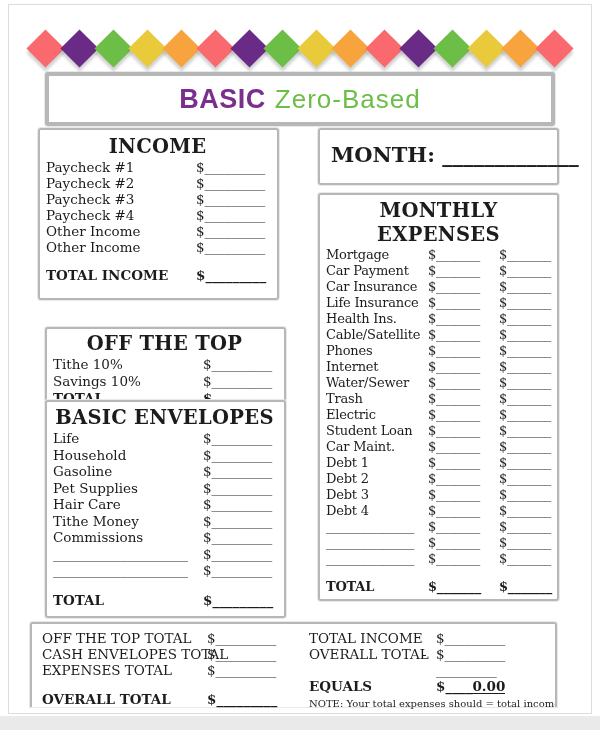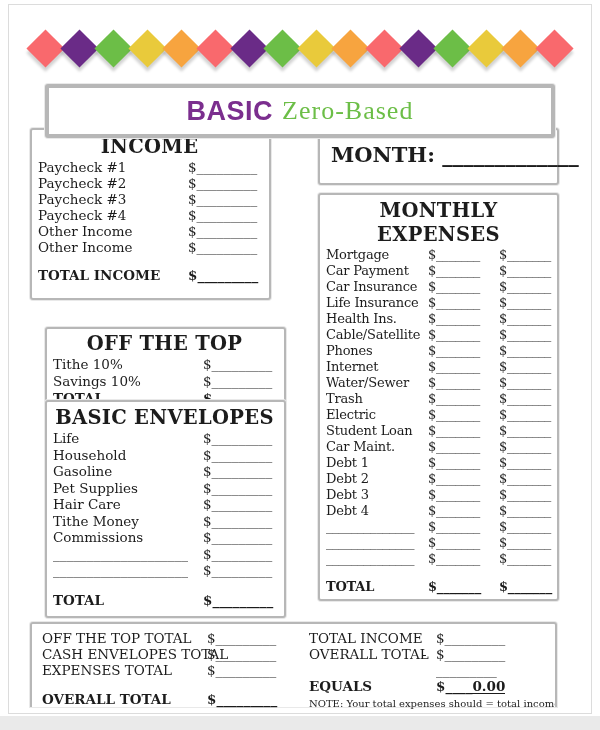--- a/index.html
+++ b/index.html
@@ -31,34 +31,34 @@
     box-shadow: 3px 3px 3px rgba(0,0,0,0.18);
   }
 
   .box {
     position: absolute; background: #fff;
     border: 2px solid #b7b7b7; border-radius: 3px;
     box-shadow: 0 0 0 1px #e9e9e9;
   }
 
   #title-box {
-    left: 45px; top: 84px; width: 510px; height: 54px;
+    left: 45px; top: 72px; width: 510px; height: 54px;
     border-width: 4px; z-index: 2;
     display: flex; align-items: center; justify-content: center; gap: 9px;
   }
   .t-bold {
     font-family: "Liberation Sans", sans-serif; font-weight: bold;
     font-size: 27px; color: #7b2e8e; letter-spacing: 0.5px;
   }
   .t-script {
-    font-family: Liberation Serif, serif; font-size: 26px;
+    font-family: Liberation Sans, sans-serif; font-size: 26px;
     color: #6cbe47; letter-spacing: 1px;
   }
 
-  #income-box   { left: 30px;  top: 128px; width: 241px; height: 172px; padding: 5px 8px 0 6px; }
+  #income-box   { left: 38px;  top: 128px; width: 241px; height: 172px; padding: 5px 8px 0 6px; }
   #month-box    { left: 318px; top: 128px; width: 241px; height: 57px;  padding: 12px 0 0 11px; }
   #expenses-box { left: 318px; top: 193px; width: 241px; height: 408px; padding: 4px 6px 0 6px; }
   #offtop-box   { left: 45px;  top: 327px; width: 241px; height: 82px;  padding: 3px 8px 0 6px; }
   #cash-box     { left: 45px;  top: 400px; width: 241px; height: 218px; padding: 4px 8px 0 6px; }
   #summary-box  { left: 30px;  top: 622px; width: 527px; height: 85px;
                   border-bottom: none; border-radius: 3px 3px 0 0; padding: 6px 0 0 10px; }
 
   .sec-title { font-weight: bold; text-align: center; font-size: 19.5px; letter-spacing: 0.3px; line-height: 24px; }
 
   .row  { display: flex; white-space: nowrap; font-size: 13.5px; line-height: 16px; height: 16px; }

